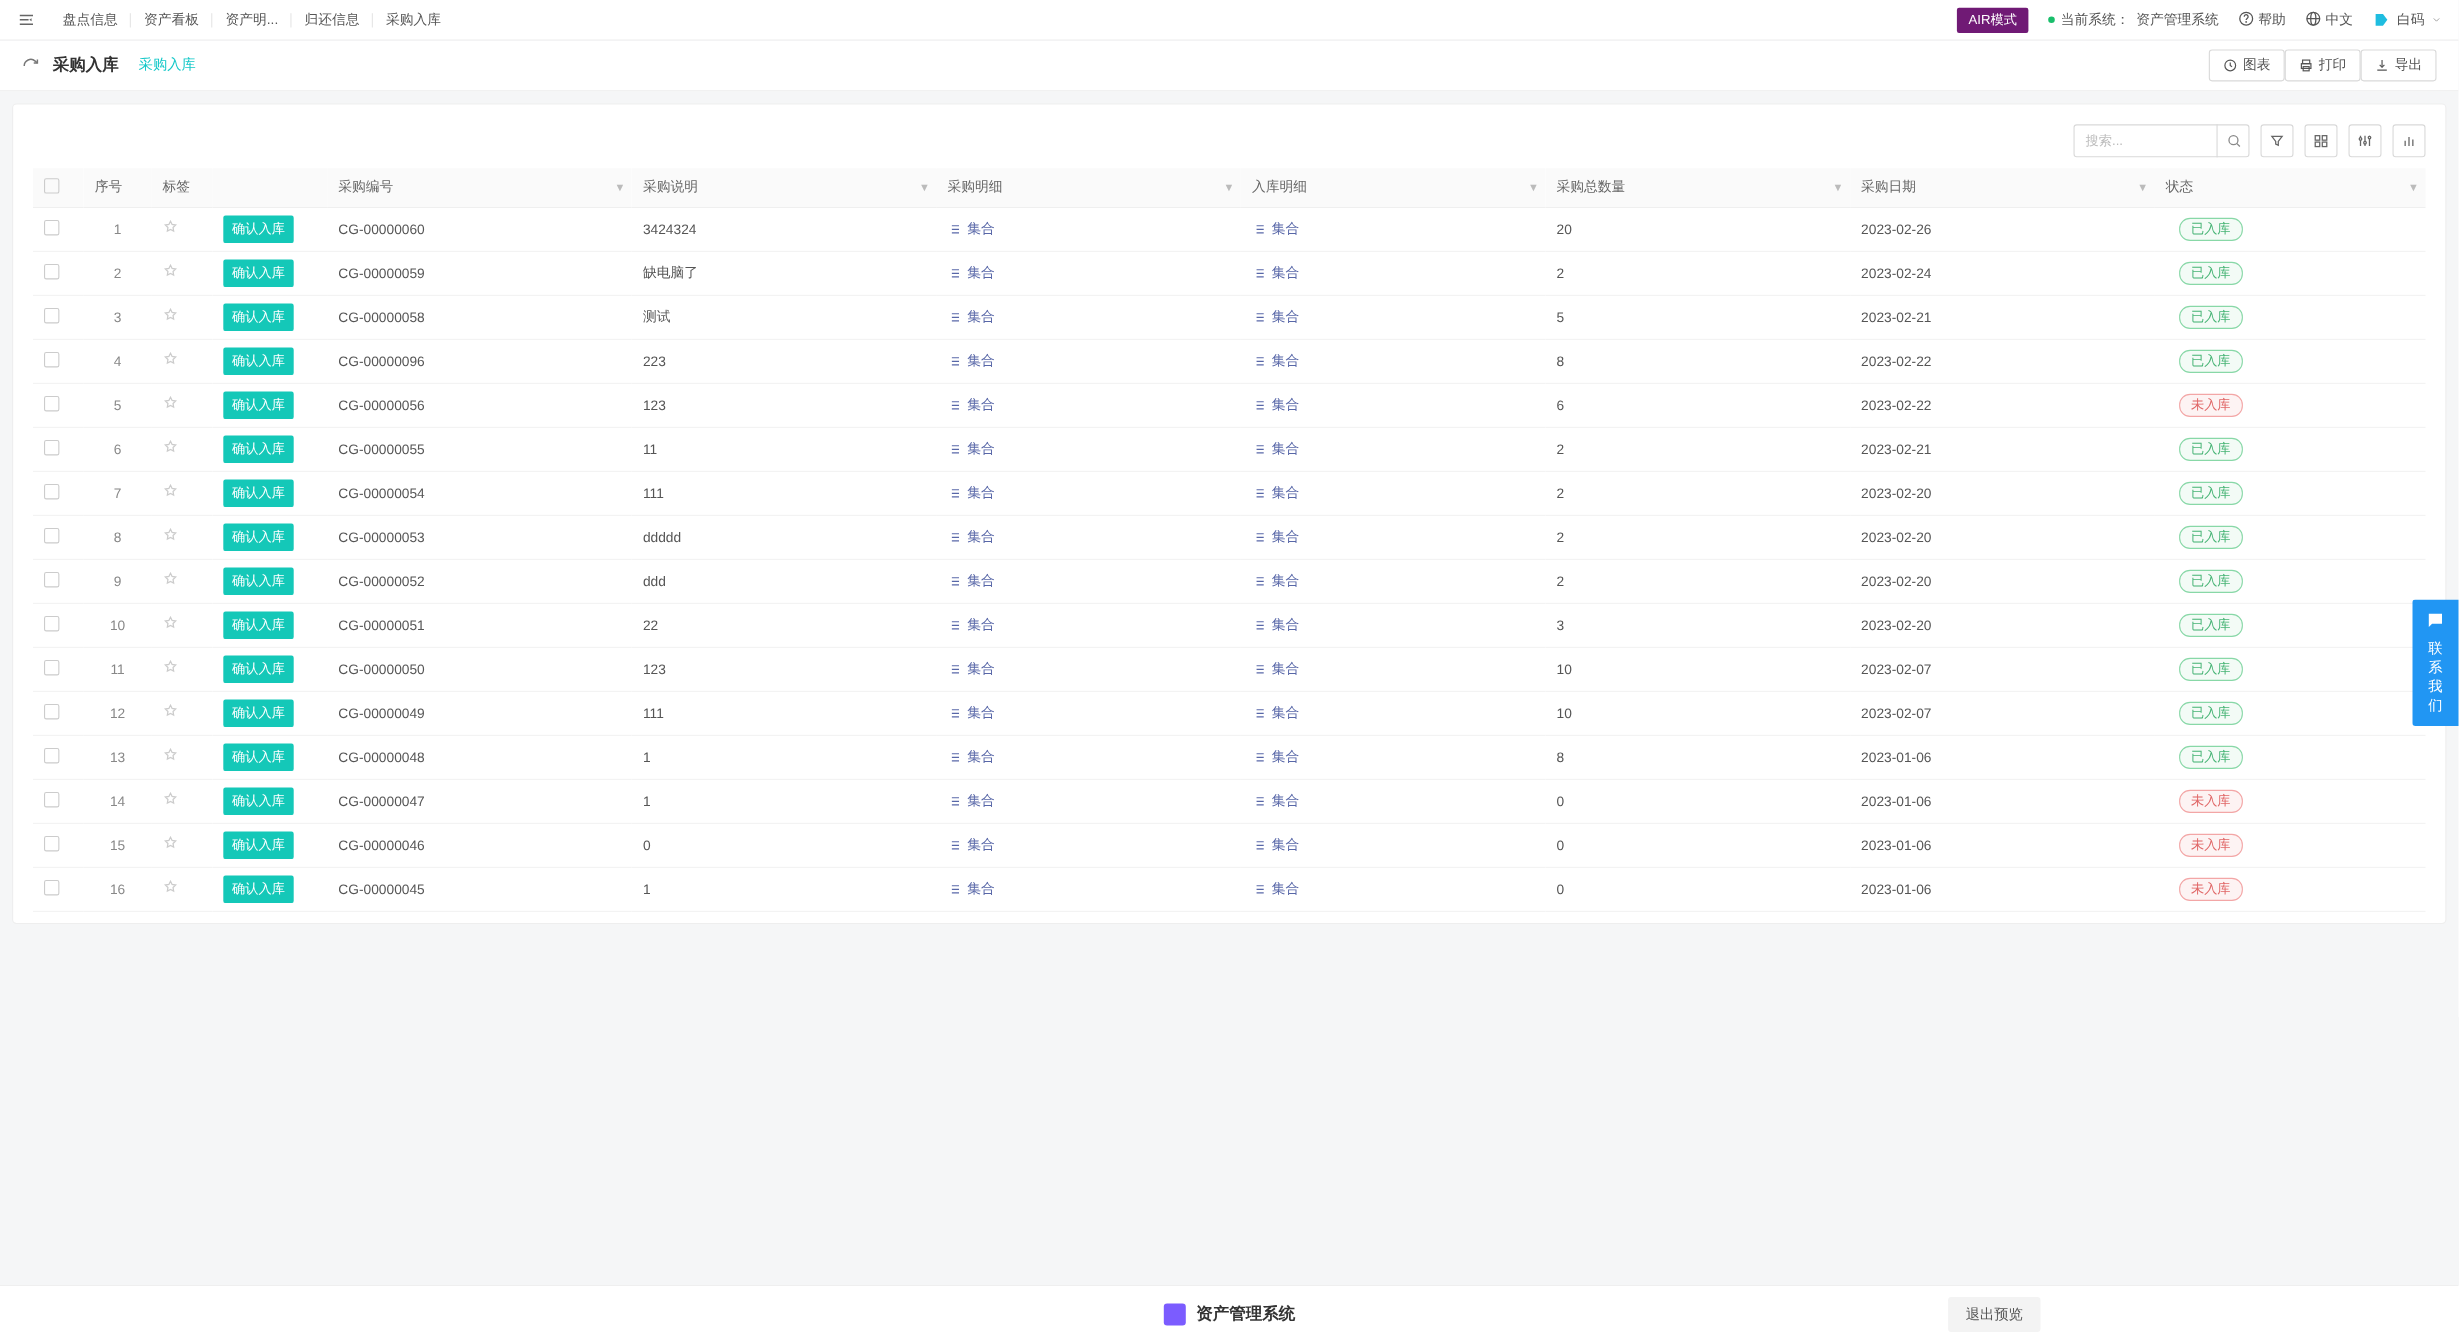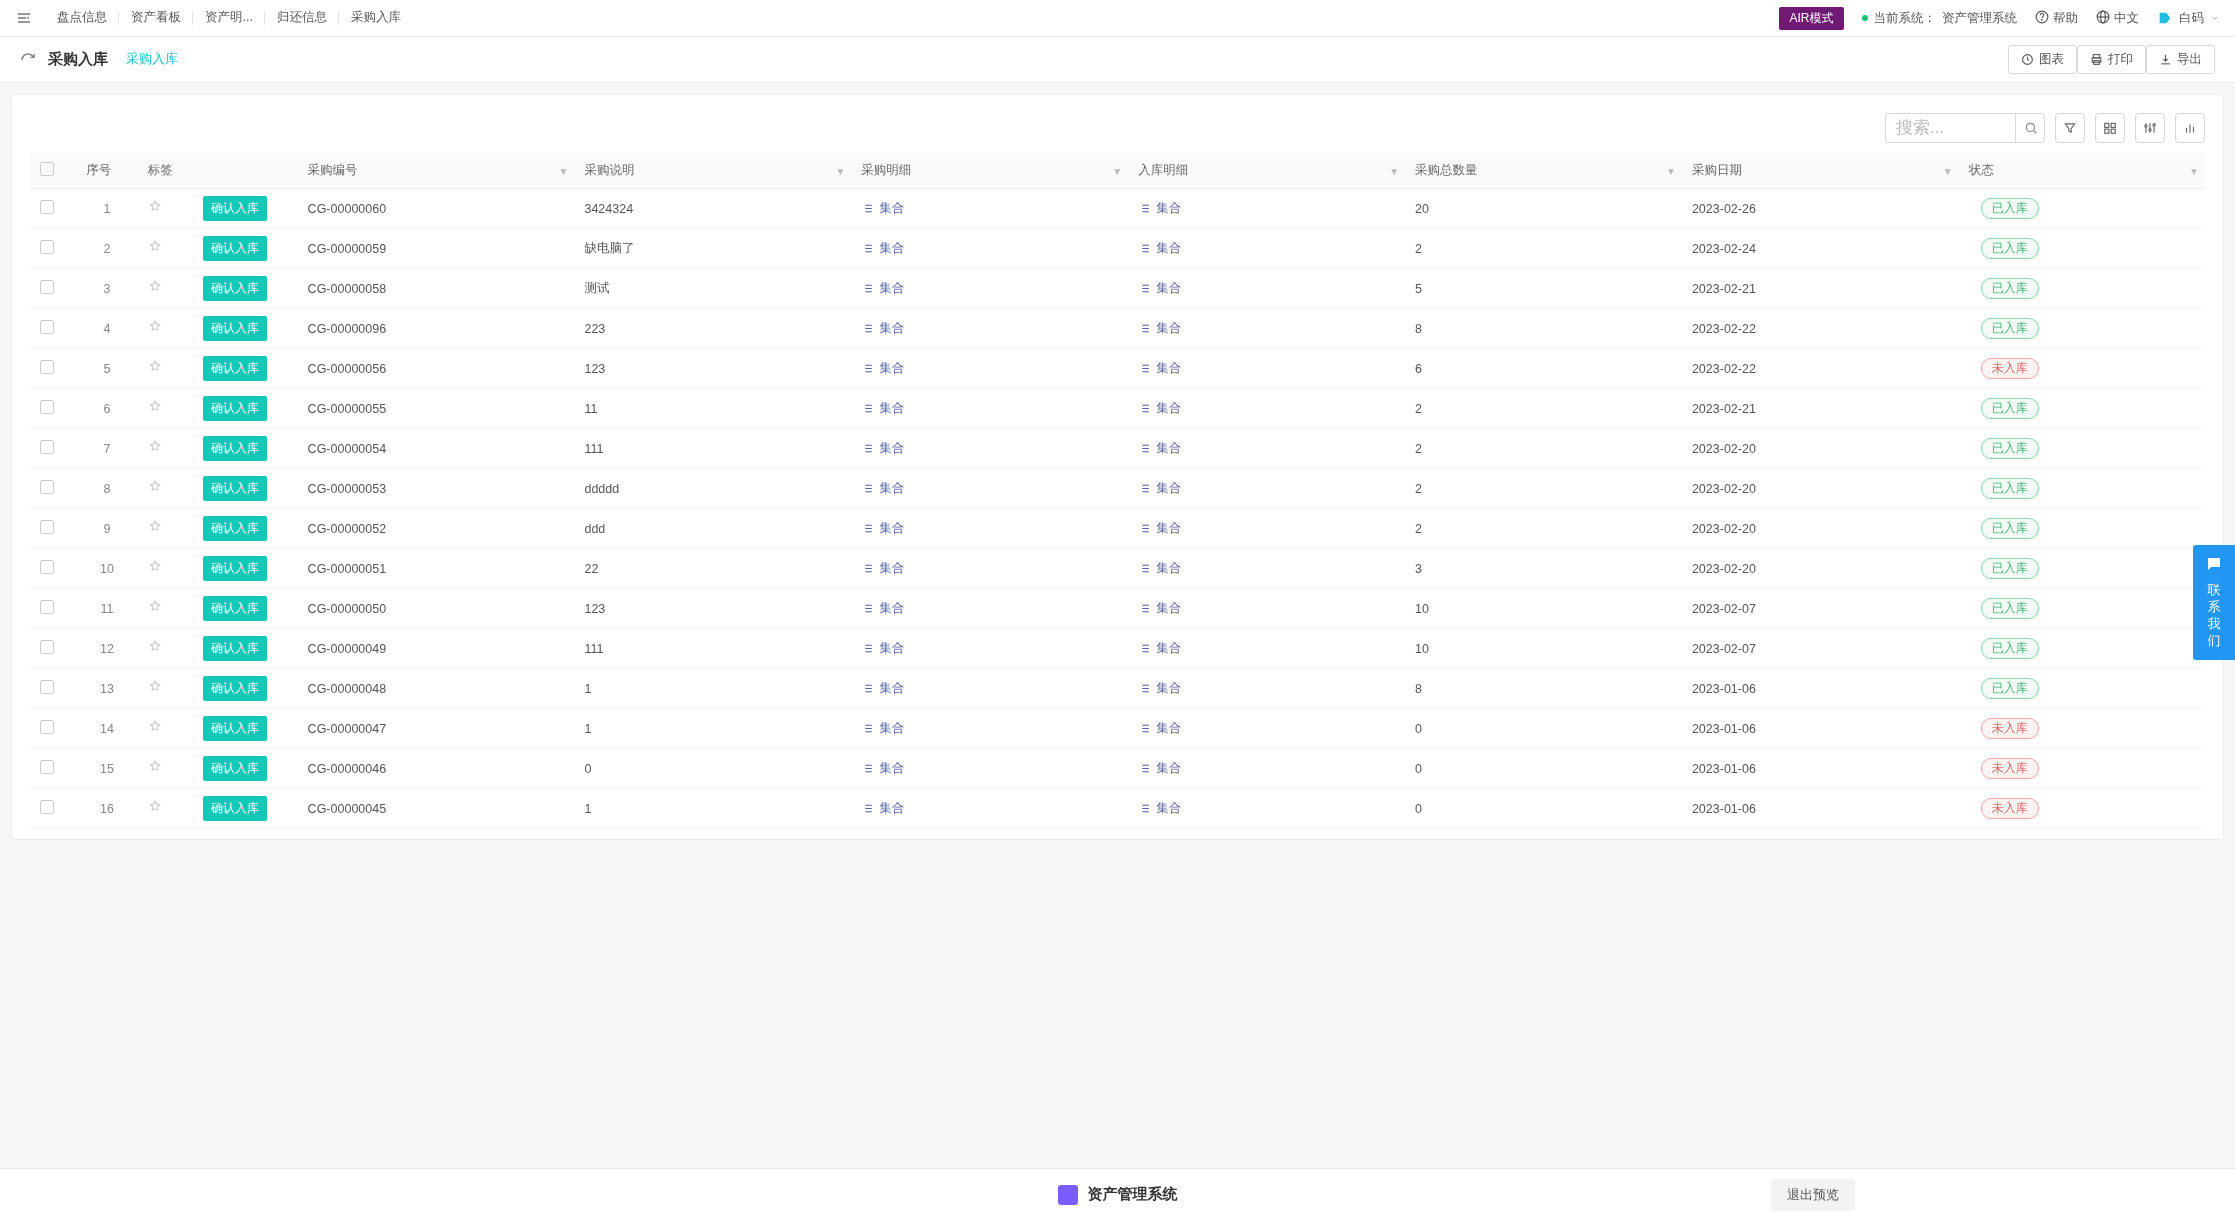--- a/index.html
+++ b/index.html
@@ -1,20 +1,20 @@
 <!DOCTYPE html>
 <html><head>
 <meta charset="utf-8">
 <style>
 * { margin: 0; padding: 0; box-sizing: border-box; font-family: -apple-system, "PingFang SC", "Microsoft YaHei", sans-serif; }
 body { background: #f5f6f7; font-size: 13px; color: #333; }
 
 
 .topbar { height: 37px; background: #fff; border-bottom: 1px solid #e8e8e8; display: flex; align-items: center; padding: 0 15px; font-size: 12.5px; }
-.topbar-left { display: flex; gap: 0; }
+.topbar-left { display: flex; align-items: center; gap: 0; }
 .collapse-icon { width: 18px; height: 18px; margin-right: 12px; cursor: pointer; display:flex; align-items:center; justify-content:center; color:#666;}
 .nav-item { padding: 0 12px; color: #555; cursor: pointer; position: relative; }
 .nav-item:not(:last-child)::after { content:""; position:absolute; right:0; top:2px; bottom:2px; width:1px; background:#e5e5e5; }
 .topbar-right { margin-left: auto; display: flex; align-items: center; gap: 18px; }
 .air-badge { background: #701a75; color: #fff; padding: 3px 10px; font-size: 12px; border-radius: 2px; }
 .sys-label { color: #555; font-size:12.5px; display:flex; align-items:center; gap:6px;}
 .sys-label::before{content:""; width:6px;height:6px;border-radius:50%;background:#19be6b;display:inline-block;}
 .top-link { color: #555; display:flex; align-items:flex-start; gap:4px; cursor:pointer;}
 .brand { color:#555; display:flex; align-items:center; gap:6px; cursor:pointer; font-weight:500;}
 .brand-logo{ width:16px; height:16px; display:inline-block; }
@@ -24,21 +24,21 @@
 .refresh-icon{ width:16px;height:16px; margin-right:12px; color:#777; cursor:pointer;}
 .page-title{ font-size:15px; font-weight:600; color:#333; margin-right:18px;}
 .tab-active{ color:#14c8c8; font-size:13px; padding:12px 0; border-bottom:2px solid transparent;}
 .sub-actions{ margin-left:auto; display:flex; align-items:center;}
 .btn-outline{ border:1px solid #d9d9d9; background:#fff; padding:5px 12px; border-radius:3px; color:#555; font-size:12.5px; cursor:pointer; display:flex; align-items:center; gap:5px;}
 
 
 .card{ margin:12px; background:#fff; border-radius:3px; padding:18px 18px 10px; box-shadow:0 0 0 1px #eee;}
 .toolbar{ display:flex; justify-content:flex-end; align-items:center; gap:10px; margin-bottom:10px;}
 .search-wrap{ position:relative; }
-.search-input{ width:160px; height:30px; border:1px solid #d9d9d9; border-radius:3px; padding:0 28px 0 10px; font-size:17px; color:#333;}
+.search-input{ width:160px; height:30px; border:1px solid #d9d9d9; border-radius:3px; padding:0 28px 0 10px; font-size:12px; color:#333;}
 .search-input::placeholder{color:#bbb;}
 .search-btn{ position:absolute; right:0; top:0; width:30px; height:30px; border-left:1px solid #d9d9d9; display:flex; align-items:center; justify-content:center; color:#888; cursor:pointer;}
 .icon-btn{ width:30px;height:30px; border:1px solid #d9d9d9; border-radius:3px; display:flex; align-items:center; justify-content:center; color:#666; cursor:pointer;}
 
 
 .tbl{ width:100%; border-collapse:collapse; table-layout:fixed;}
 .tbl th{ background:#fafafa; border-bottom:1px solid #eee; text-align:left; padding:9px 10px; font-weight:500; font-size:12.5px; color:#666; position:relative;}
 .tbl th .drop{ position:absolute; right:6px; top:50%; transform:translateY(-50%); color:#bbb; font-size:10px;}
 .tbl td{ border-bottom:1px solid #f2f2f2; padding:7px 10px; font-size:12.5px; color:#555; vertical-align:middle; height:33px;}
 .chk{ width:14px; height:14px; border:1px solid #ccc; border-radius:2px; display:inline-block; cursor:pointer;}

